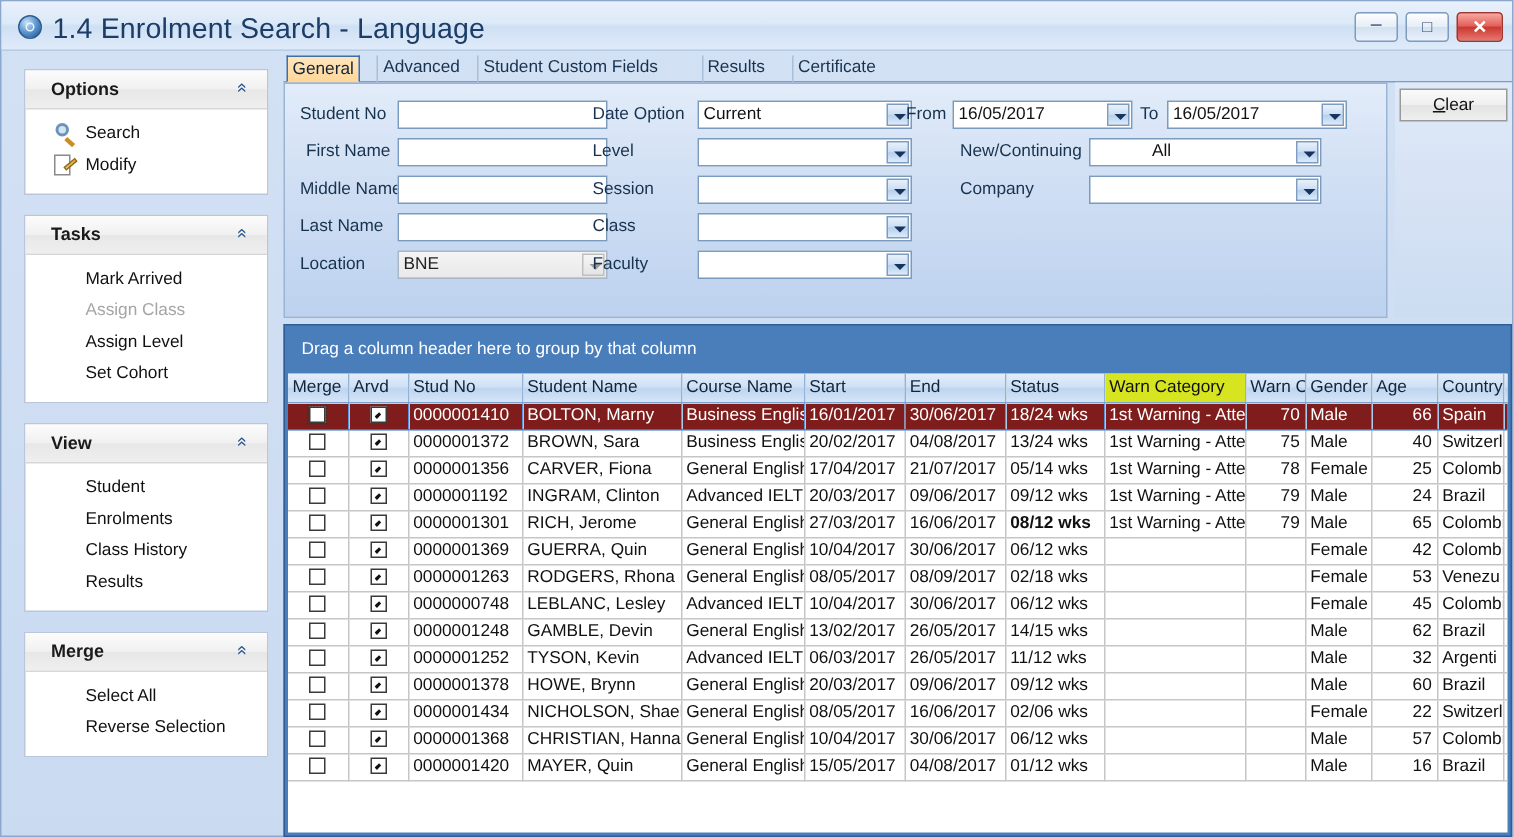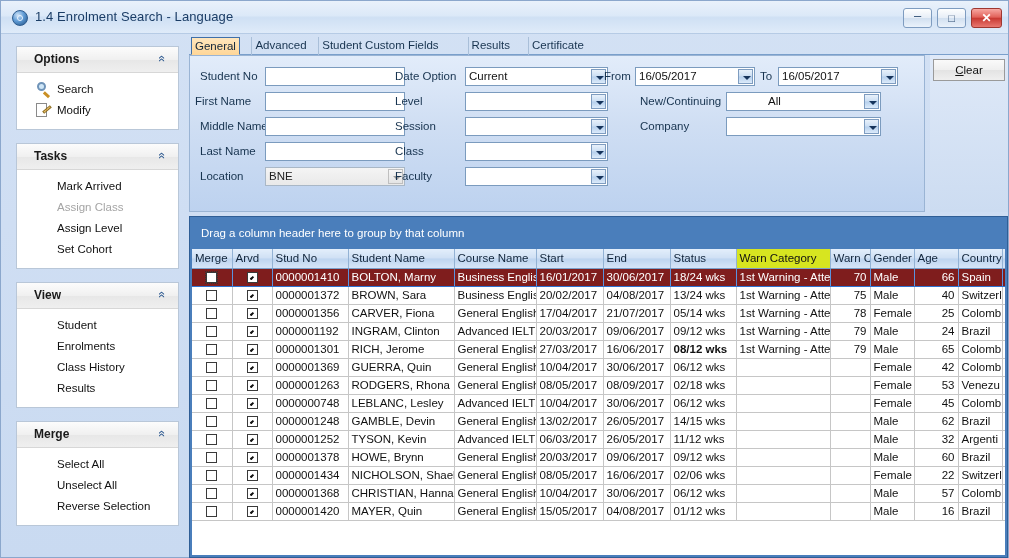--- a/index.html
+++ b/index.html
@@ -27,21 +27,21 @@
     position:absolute;left:11px;top:9px;width:16px;height:16px;border-radius:50%;
     background:radial-gradient(circle at 35% 30%,#cfe3f7 0%,#5f9bd5 45%,#1f4f82 100%);
     border:1px solid #2d5b8e;
     box-sizing:border-box;
   }
   #title-icon:after{
     content:"";position:absolute;left:4px;top:4px;width:6px;height:6px;
     border:1.5px solid #eaf4ff;border-radius:50%;box-sizing:border-box;
   }
   #title-text{
-    position:absolute;left:34px;top:8px;font-size:13px;color:#1b3d66;
+    position:absolute;left:34px;top:8px;font-size:19px;color:#1b3d66;
     letter-spacing:.1px;white-space:nowrap;
   }
   .wbtn{
     position:absolute;top:7px;height:20px;width:29px;
     border:1px solid #7e9cc0;border-radius:3px;box-sizing:border-box;
     background:linear-gradient(to bottom,#fdfefe 0%,#e7eef7 48%,#d2e0f0 52%,#eaf2fb 100%);
     cursor:default;
   }
   #btn-min{left:902px;}
   #btn-max{left:936px;}
@@ -219,41 +219,40 @@
           <div class="pitem"><span>Results</span></div>
         </div>
       </div>
       <div class="panel">
         <div class="panel-head">
           <div class="panel-title">Merge</div>
           <div class="chev" style="transform: rotate(90deg);">«</div>
         </div>
         <div class="panel-body">
           <div class="pitem"><span>Select All</span></div>
-          <div class="pitem"><span>Unselect All</span></div>
           <div class="pitem"><span>Reverse Selection</span></div>
         </div>
       </div>
     </div>
 
   <div id="content">
 
     <div id="tabbar">
       <div class="tabline"></div>
     <div class="tab active" style="left: 2px;"><span>General</span></div>
         <div class="tab" style="left: 62.45px;"><span>Advanced</span></div>
         <div class="tab" style="left: 129.25px;"><span>Student Custom Fields</span></div>
         <div class="tab" style="left: 278.6px;"><span>Results</span></div>
         <div class="tab" style="left: 339.05px;"><span>Certificate</span></div>
       </div>
 
     <div id="criteria">
         <div class="lbl" style="left: 10px; top: 14px;">Student No</div>
         <input type="text" class="txt" style="left: 75px; top: 11px; width: 140px;">
-        <div class="lbl" style="left: 5px; top: 39px;">First Name</div>
+        <div class="lbl" style="left: 14px; top: 39px;">First Name</div>
         <input type="text" class="txt" style="left: 75px; top: 36px; width: 140px;">
         <div class="lbl" style="left: 10px; top: 64px;">Middle Name</div>
         <input type="text" class="txt" style="left: 75px; top: 61px; width: 140px;">
         <div class="lbl" style="left: 10px; top: 89px;">Last Name</div>
         <input type="text" class="txt" style="left: 75px; top: 86px; width: 140px;">
         <div class="lbl" style="left: 10px; top: 114px;">Location</div>
         <div class="combo gray" style="left: 75px; top: 111px; width: 140px;"><span>BNE</span><div class="cbtn gray"></div></div>
         <div class="lbl" style="left: 205px; top: 14px;">Date Option</div>
         <div class="combo" style="left: 275px; top: 11px; width: 143px;"><span>Current</span><div class="cbtn"></div></div>
         <div class="lbl" style="left: 205px; top: 39px;">Level</div>

